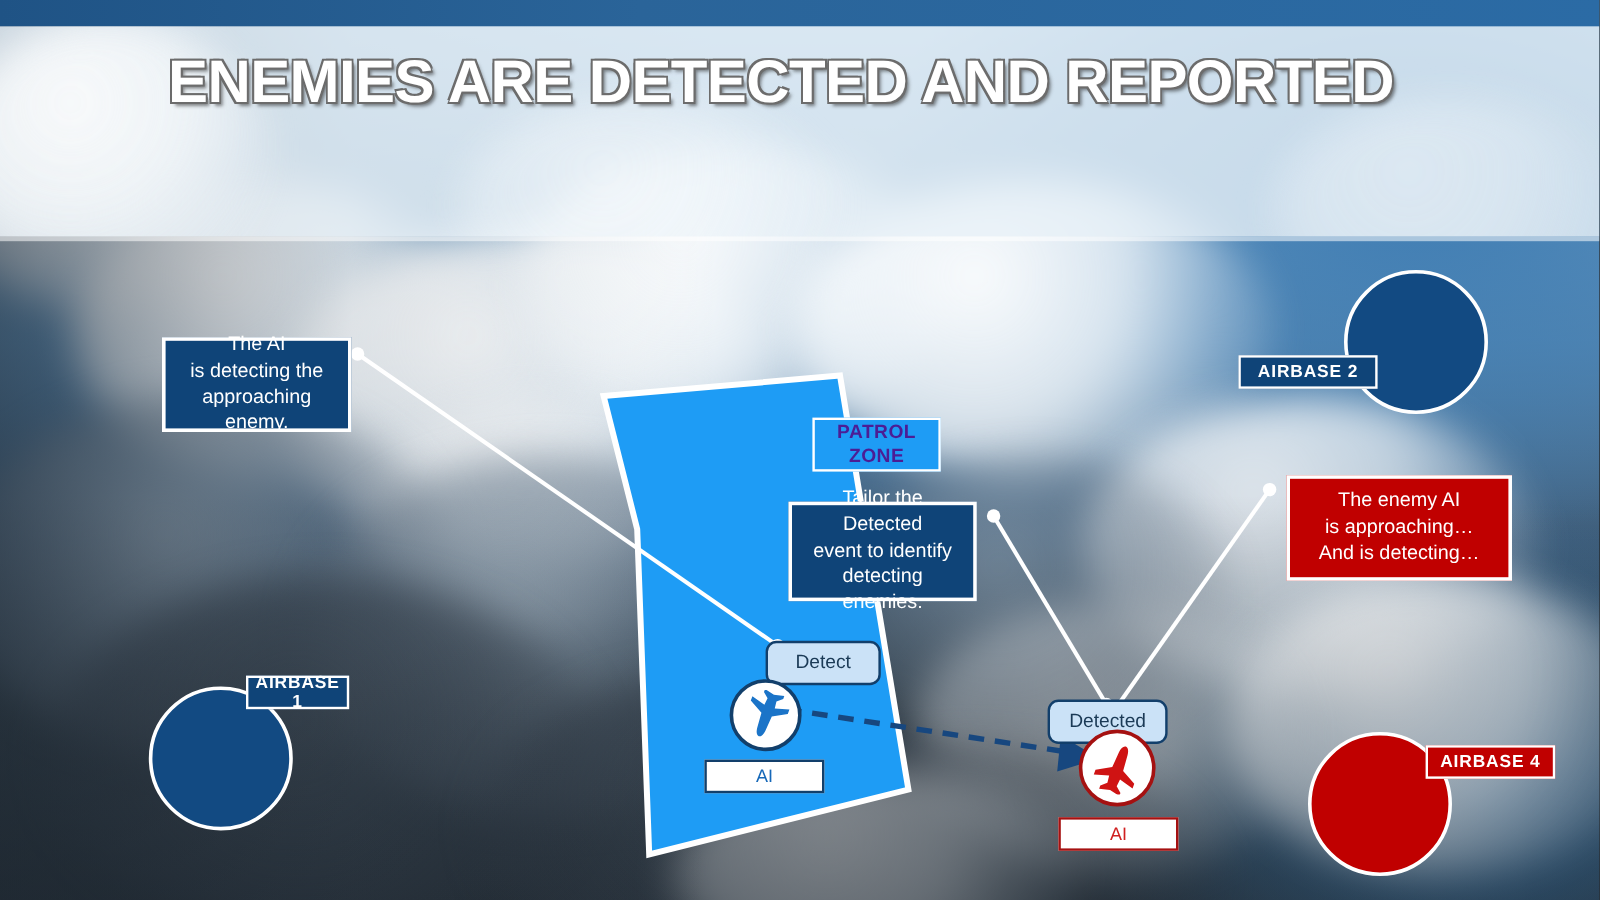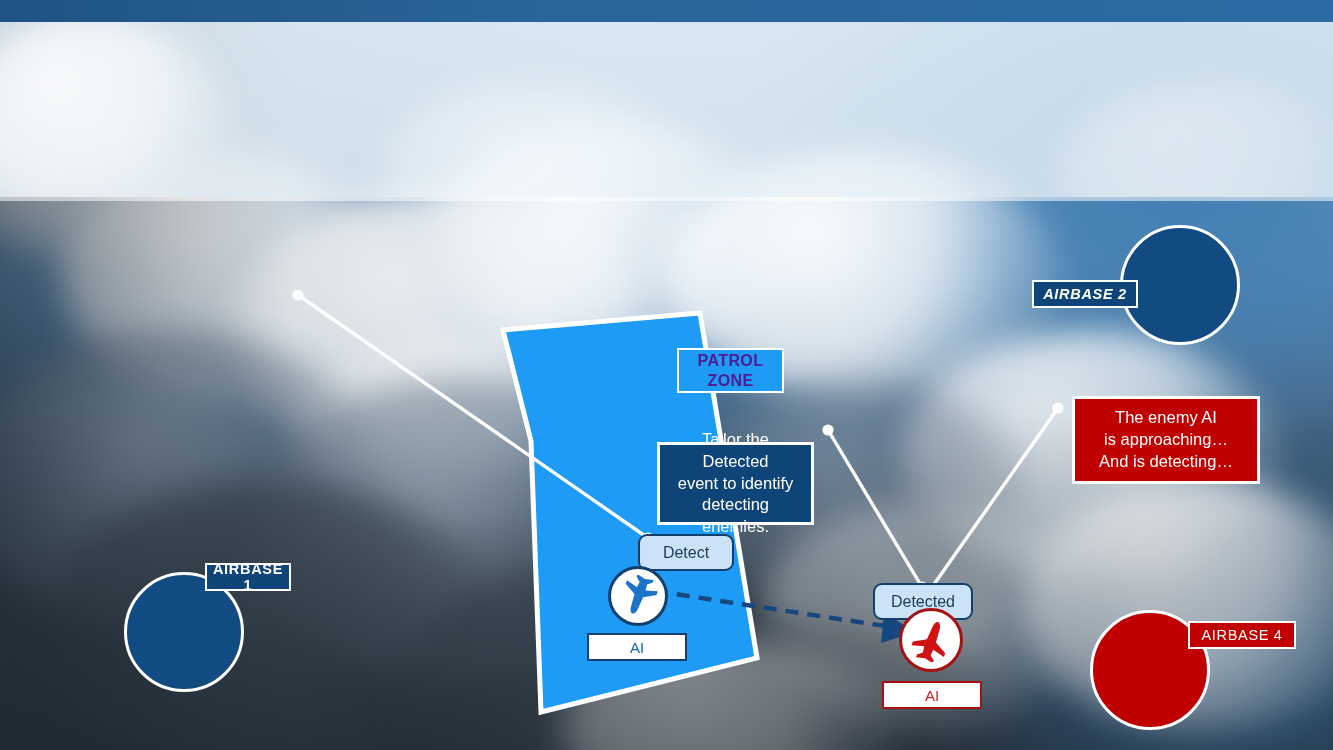--- a/index.html
+++ b/index.html
@@ -52,21 +52,21 @@
   .box{position:absolute;box-sizing:border-box;display:flex;align-items:center;justify-content:center;text-align:center;}
   .navybox{background:#0f4478;border:3px solid #ffffff;color:#ffffff;
     font-size:16.5px;line-height:1.32;padding:6px 8px;}
   .redbox{background:#c00000;border:3px solid #ffffff;color:#ffffff;
     font-size:16.5px;line-height:1.32;padding:6px 8px;}
   .zonelbl{background:#1e9cf5;border:2.5px solid #ffffff;color:#4c1d95;
     font-size:16px;font-weight:bold;line-height:1.25;letter-spacing:.4px;}
   .baselbl-navy{background:#0f4478;border:2.5px solid #ffffff;color:#ffffff;
     font-size:14.5px;font-weight:bold;letter-spacing:.7px;}
   .baselbl-red{background:#c00000;border:2.5px solid #ffffff;color:#ffffff;
-    font-size:14.5px;font-weight:normal;letter-spacing:.7px;}
+    font-size:14.5px;font-weight:bold;letter-spacing:.7px;}
   .evtbadge{background:#cbe2f7;border:2.5px solid #123f6b;border-radius:9px;
     color:#1b3a56;font-size:16px;}
   .ailbl-blue{background:#ffffff;border:2.5px solid #123f6b;color:#1668b8;
     font-size:15px;}
   .ailbl-red{background:#ffffff;border:2.5px solid #a51111;color:#d02020;
     font-size:15px;}
 
   .circ{position:absolute;border-radius:50%;box-sizing:border-box;}
   .circ-navy{background:#124a82;border:3px solid #ffffff;}
   .circ-red{background:#c00000;border:3px solid #ffffff;}
@@ -107,20 +107,21 @@
   <div class="topstrip"></div>
   <div class="titleband">
     <div class="tb-sky">
       <div class="cl cl-w" style="left:-40px;top:-10px;width:260px;height:230px;opacity:.85;"></div>
       <div class="cl cl-w" style="left:380px;top:60px;width:320px;height:180px;opacity:.45;"></div>
       <div class="cl cl-w" style="left:1060px;top:60px;width:300px;height:190px;opacity:.4;"></div>
     </div>
   </div>
   <div class="botstrip"></div>
   <div class="title">
+    <div>ENEMIES ARE DETECTED AND REPORTED</div>
   </div>
 
   <svg class="overlay" viewBox="0 0 1333 750">
 
     <polygon points="503,330 700,313 757,658 541,712 531,441" fill="#1e9cf5" stroke="#ffffff" stroke-width="5"></polygon>
 
     <line x1="655" y1="591" x2="898" y2="628" stroke="#17477f" stroke-width="4.5" stroke-dasharray="13 9"></line>
     <polygon points="884,613 916,632 881,643" fill="#17477f"></polygon>
 
     <g>
@@ -141,36 +142,41 @@
       <circle cx="930" cy="590" r="5.6" fill="#ffffff"></circle>
     </g>
   </svg>
 
   <div class="circ circ-navy" style="left:124px;top:572px;width:120px;height:120px;"></div>
   <div class="box baselbl-navy" style="left:205px;top:563px;width:86px;height:28px;">
       <span>AIRBASE 1</span>
     </div>
 
   <div class="circ circ-navy" style="left:1120px;top:225px;width:120px;height:120px;"></div>
-  <div class="box baselbl-navy" style="left:1032px;top:280px;width:106px;height:28px;font-style:italic;">
+  <div class="box baselbl-navy" style="left:1032px;top:296px;width:116px;height:28px;">
       <span>AIRBASE 2</span>
     </div>
 
   <div class="circ circ-red" style="left:1090px;top:610px;width:120px;height:120px;"></div>
   <div class="box baselbl-red" style="left:1188px;top:621px;width:108px;height:28px;">
       <span>AIRBASE 4</span>
     </div>
 
   <div class="box zonelbl" style="left:677px;top:348px;width:107px;height:45px;flex-direction:column;">
     <span>PATROL</span>
     <span>ZONE</span>
   </div>
 
-
-  <div class="box navybox" style="left:657px;top:442px;width:157px;height:83px;flex-direction:column;">
+  <div class="box navybox" style="left:135px;top:281px;width:158px;height:79px;flex-direction:column;">
+    <span>The AI</span>
+    <span>is detecting the</span>
+    <span>approaching enemy.</span>
+  </div>
+
+  <div class="box navybox" style="left:657px;top:418px;width:157px;height:83px;flex-direction:column;">
     <span>Tailor the Detected</span>
     <span>event to identify</span>
     <span>detecting enemies.</span>
   </div>
 
   <div class="box redbox" style="left:1072px;top:396px;width:188px;height:88px;flex-direction:column;">
     <span>The enemy AI</span>
     <span>is approaching…</span>
     <span>And is detecting…</span>
   </div>

